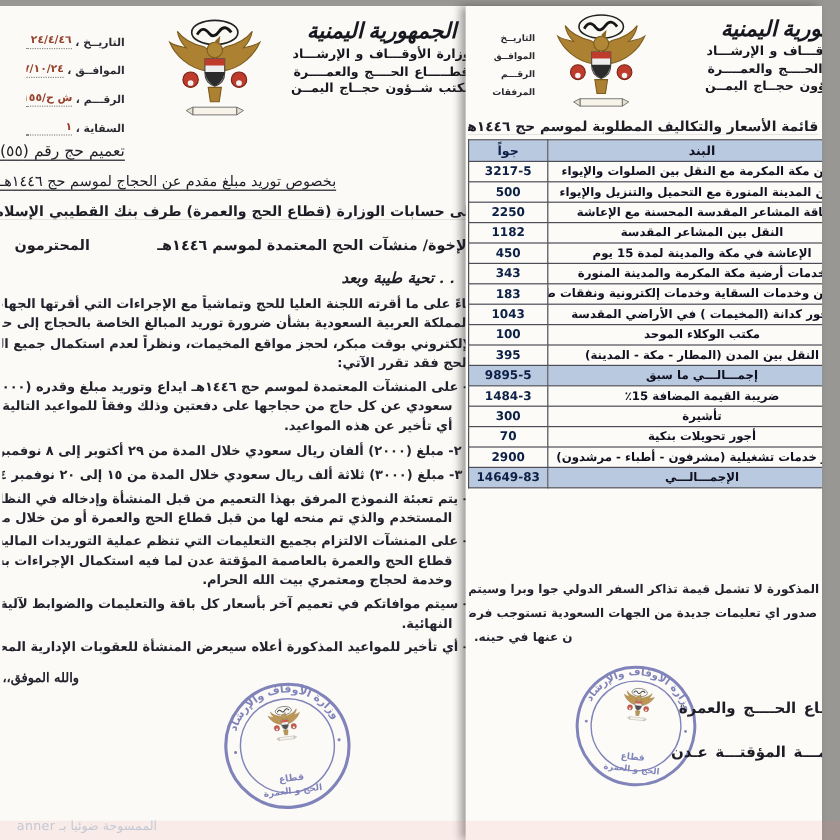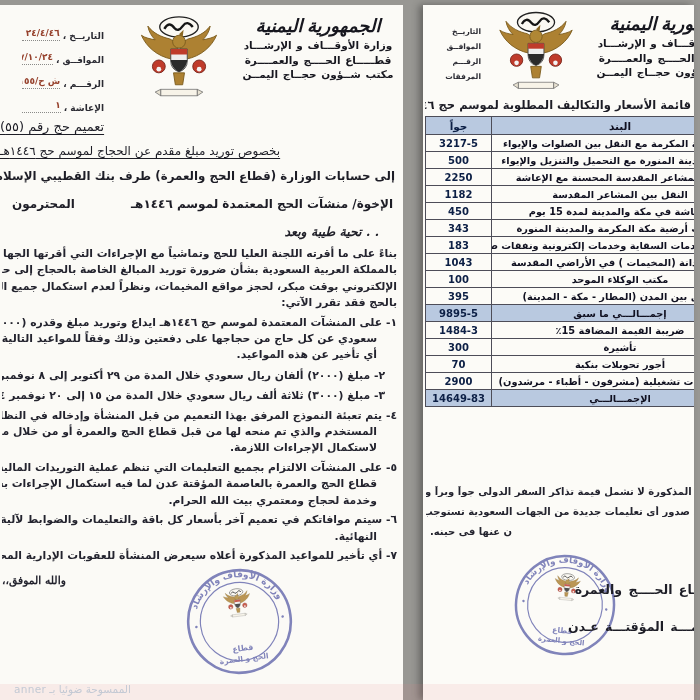--- a/index.html
+++ b/index.html
@@ -1,21 +1,21 @@
 <!DOCTYPE html>
 <html lang="ar"><head>
 <meta charset="utf-8">
 <style>
 *{box-sizing:border-box;margin:0;padding:0}
 html,body{width:700px;height:700px;overflow:hidden}
 body{font-family:"DejaVu Sans","Liberation Sans",sans-serif;background:#989793}
 .canvas{position:relative;width:700px;height:700px;background:#989793;overflow:hidden}
 .page{position:absolute;top:5px;bottom:0;background:#fbfaf6;color:#1d1d26;overflow:hidden}
 .page-left{left:0;width:403px}
-.page-right{left:423px;width:271px;background:#fcfbf7;box-shadow:-4px 0 7px rgba(40,40,40,.45)}
+.page-right{left:388px;width:297px;background:#fcfbf7;box-shadow:-4px 0 7px rgba(40,40,40,.45)}
 .blush{position:absolute;left:0;bottom:0;width:100%;height:16px;background:rgba(231,130,130,.12);z-index:9;pointer-events:none}
 
 .meta-left{position:absolute;left:6px;top:16px;width:98px}
 .meta-right{position:absolute;left:12px;top:20px;width:46px}
 .mrow{display:flex;direction:rtl;align-items:flex-end;margin-bottom:4px}
 .mlabel{font-size:9px;font-weight:700;color:#2b2b33;white-space:nowrap}
 .meta-right .mlabel{font-size:7.5px}
 .mline{flex:1;border-bottom:1px dotted #8a8a88;margin-left:16px;margin-right:3px;text-align:right;min-height:11px;overflow:hidden}
 .mval{font-size:9px;color:#96412c;font-weight:700;white-space:nowrap}
 
@@ -115,21 +115,21 @@
         </div>
         <div class="mrow">
           <span class="mlabel">الموافــق ،</span>
           <span class="mline"><span class="mval">٢٧/١٠/٢٤</span></span>
         </div>
         <div class="mrow">
           <span class="mlabel">الرقـــم ،</span>
           <span class="mline"><span class="mval">ش ح/١٥٥</span></span>
         </div>
         <div class="mrow">
-          <span class="mlabel">الإعاشة ،</span>
+          <span class="mlabel">السقاية ،</span>
           <span class="mline"><span class="mval">١</span></span>
         </div>
       </div>
 
     <svg class="emblem-left" viewBox="0 0 120 100">
         <use href="#emblemG"></use>
       </svg>
 
     <div class="ministry ministry-left">
       <div class="m1">الجمهورية اليمنية</div>
@@ -155,21 +155,20 @@
         <div class="line p">بالمملكة العربية السعودية بشأن ضرورة توريد المبالغ الخاصة بالحجاج إلى حساب الوزارة</div>
         <div class="line p">الإلكتروني بوقت مبكر، لحجز مواقع المخيمات، ونظراً لعدم استكمال جميع الباقات الخاصة</div>
         <div class="line p">بالحج فقد تقرر الآتي:</div>
         <div class="line i1">١- على المنشآت المعتمدة لموسم حج ١٤٤٦هـ ايداع وتوريد مبلغ وقدره (٥٠٠٠) خمسة آلاف</div>
         <div class="line ic">سعودي عن كل حاج من حجاجها على دفعتين وذلك وفقاً للمواعيد التالية وتتحمل المنشأة</div>
         <div class="line ic">أي تأخير عن هذه المواعيد.</div>
         <div class="line i2">٢- مبلغ (٢٠٠٠) ألفان ريال سعودي خلال المدة من ٢٩ أكتوبر إلى ٨ نوفمبر ٢٠٢٤م.</div>
         <div class="line i2">٣- مبلغ (٣٠٠٠) ثلاثة ألف ريال سعودي خلال المدة من ١٥ إلى ٢٠ نوفمبر ٢٠٢٤م.</div>
         <div class="line i1">٤- يتم تعبئة النموذج المرفق بهذا التعميم من قبل المنشأة وإدخاله في النظام الآلي</div>
         <div class="line ic">المستخدم والذي تم منحه لها من قبل قطاع الحج والعمرة أو من خلال مندوب رسمي</div>
-        <div class="line ic">لاستكمال الإجراءات اللازمة.</div>
         <div class="line i1">٥- على المنشآت الالتزام بجميع التعليمات التي تنظم عملية التوريدات المالية والصادرة</div>
         <div class="line ic">قطاع الحج والعمرة بالعاصمة المؤقتة عدن لما فيه استكمال الإجراءات بسهولة</div>
         <div class="line ic">وخدمة لحجاج ومعتمري بيت الله الحرام.</div>
         <div class="line i1">٦- سيتم موافاتكم في تعميم آخر بأسعار كل باقة والتعليمات والضوابط لآلية التوريد</div>
         <div class="line ic">النهائية.</div>
         <div class="line i1">٧- أي تأخير للمواعيد المذكورة أعلاه سيعرض المنشأة للعقوبات الإدارية المحددة في اللائحة</div>
         <div class="line ce">والله الموفق،،</div>
       </div>
 
 

